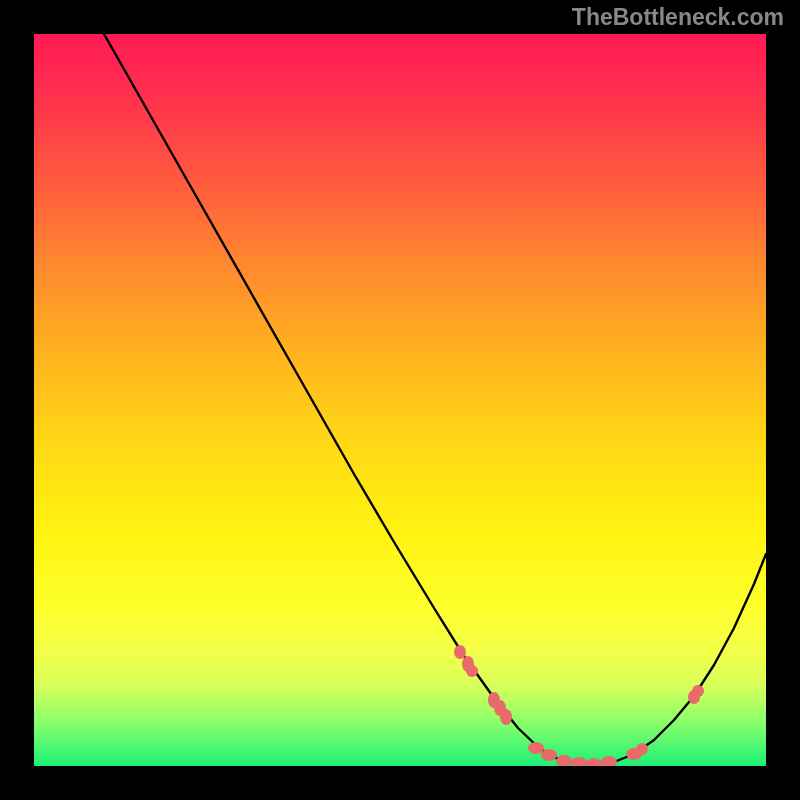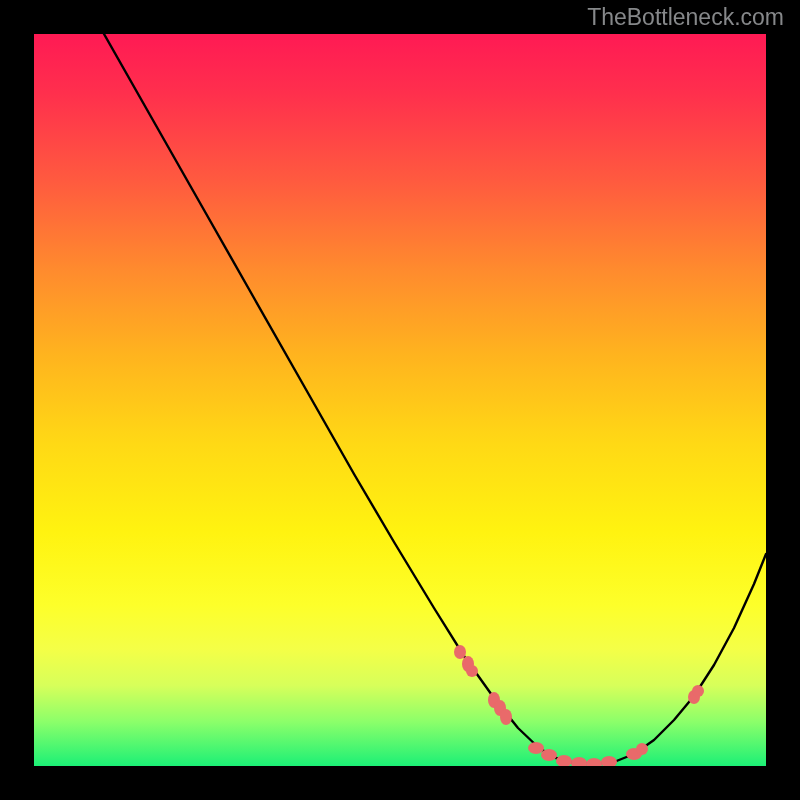--- a/index.html
+++ b/index.html
@@ -7,20 +7,21 @@
     padding: 0;
     width: 800px;
     height: 800px;
     background: #000000;
     overflow: hidden;
   }
   .container {
     position: relative;
     width: 800px;
     height: 800px;
+    font-weight: bold;
   }
   .watermark {
     position: absolute;
     top: 4px;
     right: 16px;
     font-family: Arial, Helvetica, sans-serif;
     font-size: 23px;
     color: #86888a;
     letter-spacing: 0px;
     z-index: 5;

